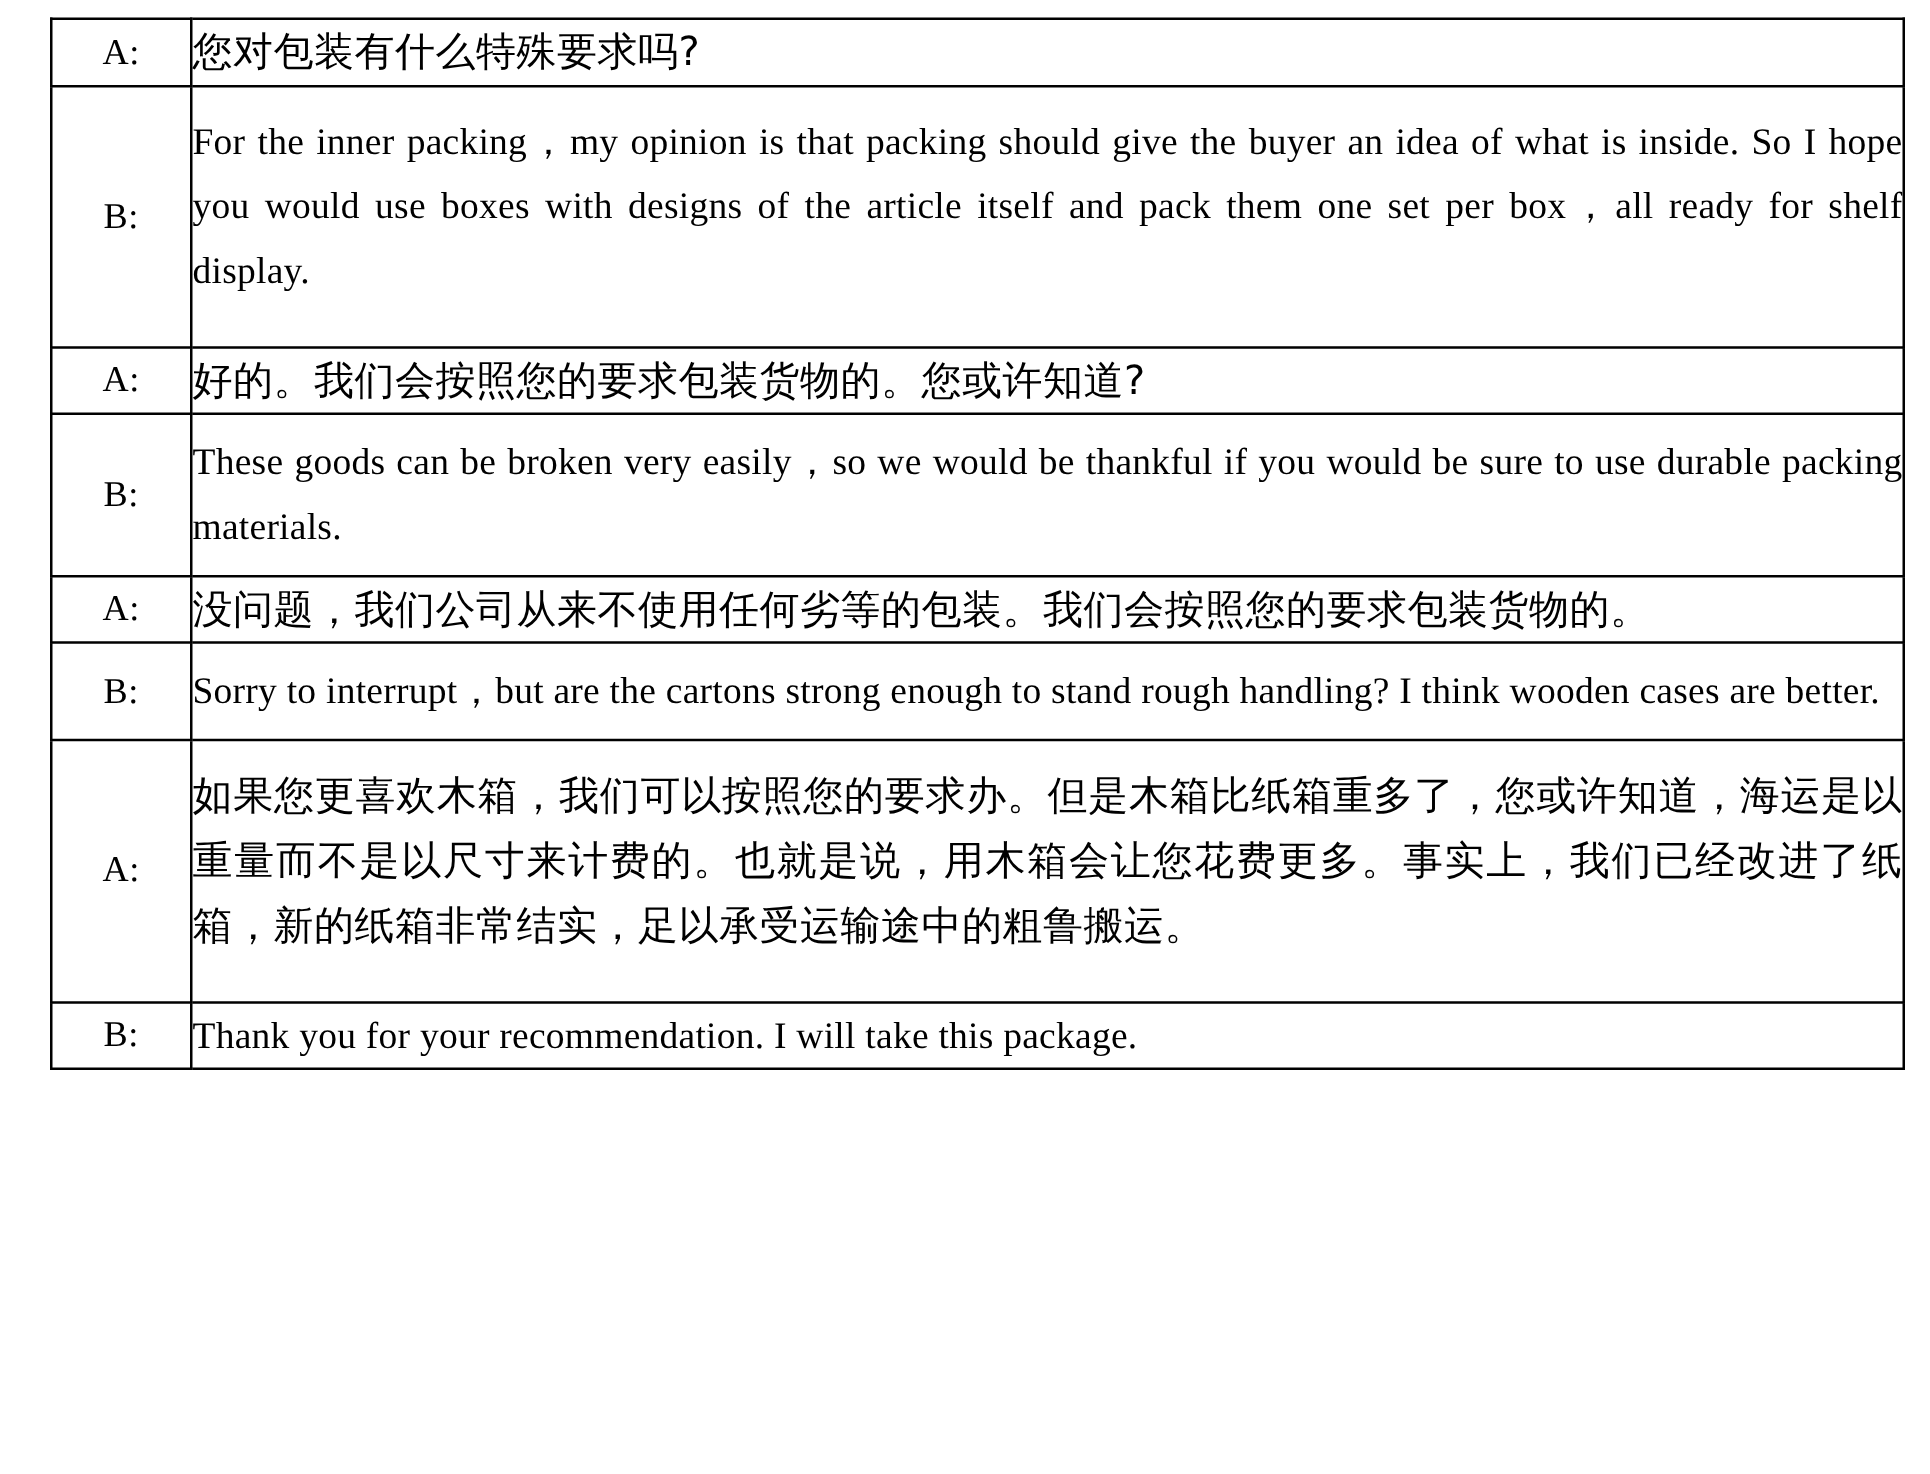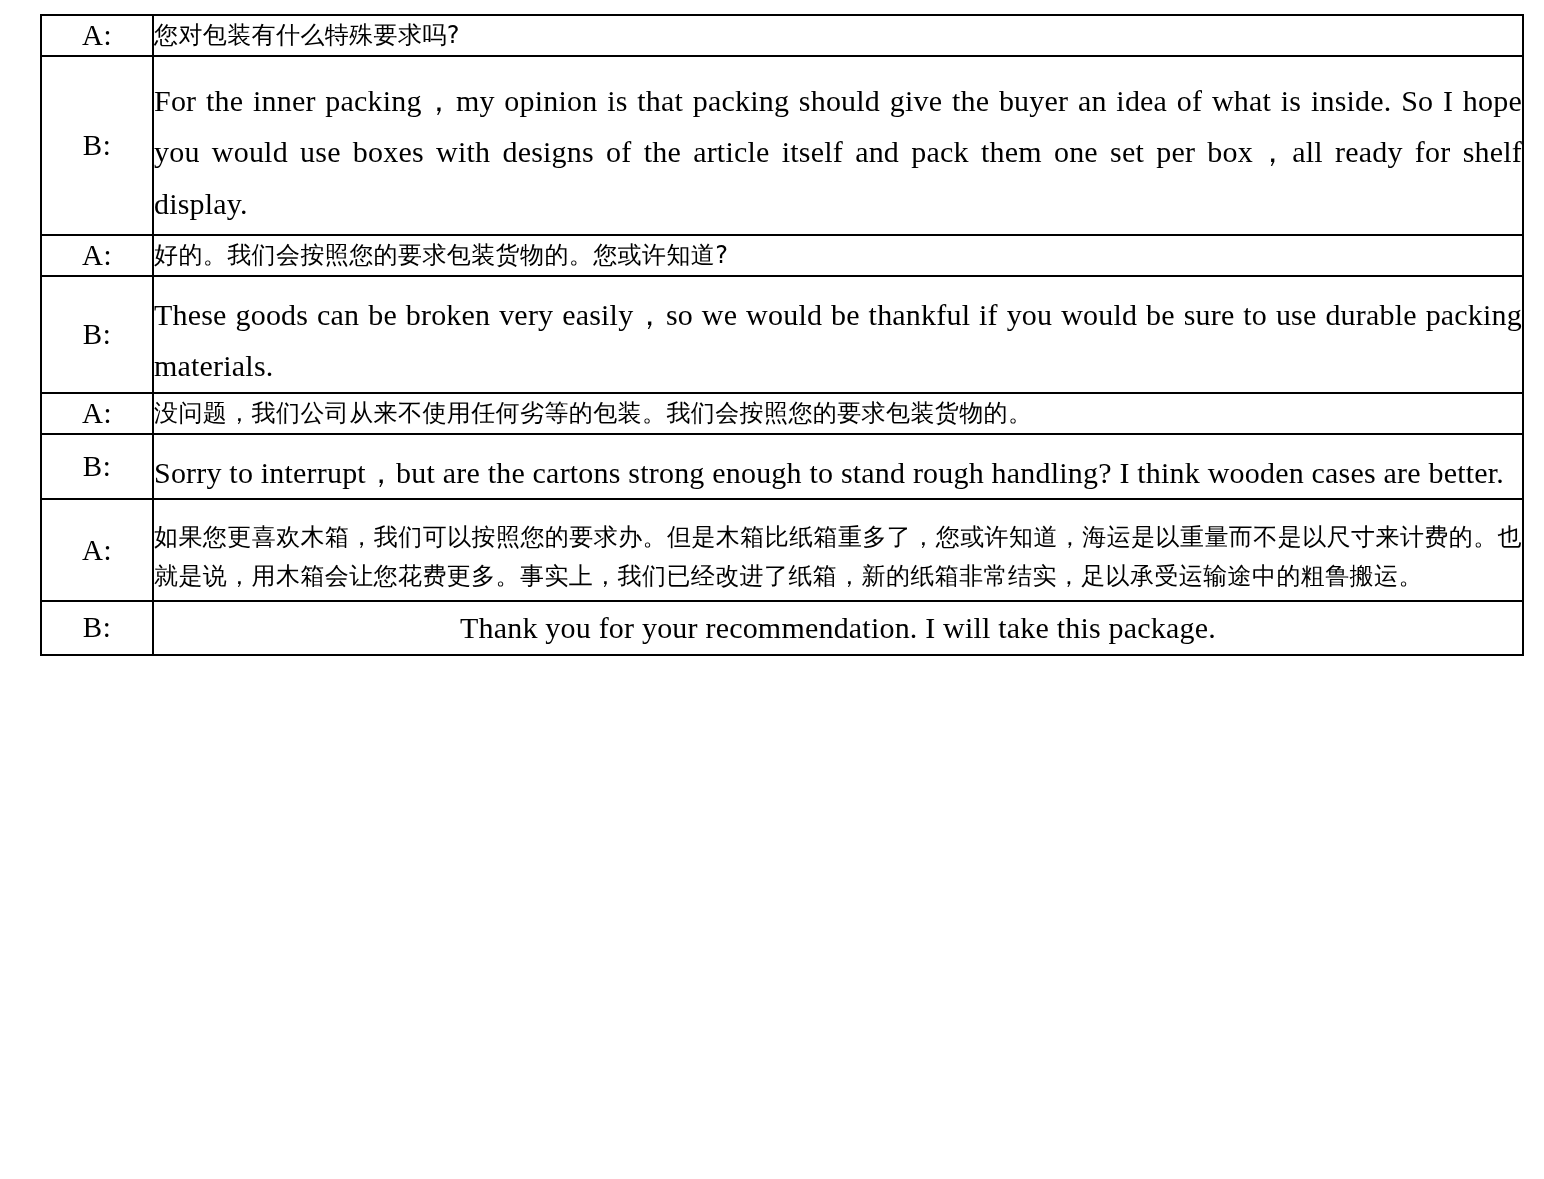--- a/index.html
+++ b/index.html
@@ -39,36 +39,36 @@
     text-align: center;
     font-size: 29px;
     line-height: 1.2;
     letter-spacing: 0.5px;
   }
   td.content {
     padding: 6px 14px 6px 18px;
   }
   .zh {
     font-family: "DejaVu Sans", "Liberation Sans", sans-serif;
-    font-size: 24px;
+    font-size: 32px;
     line-height: 1.62;
     letter-spacing: 0.4px;
     text-align: justify;
     text-justify: inter-character;
   }
   .en {
     font-family: "Liberation Serif", "DejaVu Serif", serif;
     font-size: 30px;
     line-height: 1.72;
     text-align: justify;
     letter-spacing: 0.2px;
   }
-  .en.nojust { text-align: center; }
-  .row-tall td.content { padding-top: 12px; }
-  .pad-lg td.content { padding-top: 18px; padding-bottom: 4px; margin-left: 19px; }
+  .en.nojust { text-align: left; }
+  .row-tall td.content { padding-top: 12px; padding-bottom: 12px; }
+  .pad-lg td.content { padding-top: 18px; padding-bottom: 34px; margin-left: 19px; }
 </style>
 </head>
 <body>
 
 <div class="page">
   <table class="dialogue">
     <colgroup>
       <col class="speaker">
       <col class="content">
     </colgroup>

